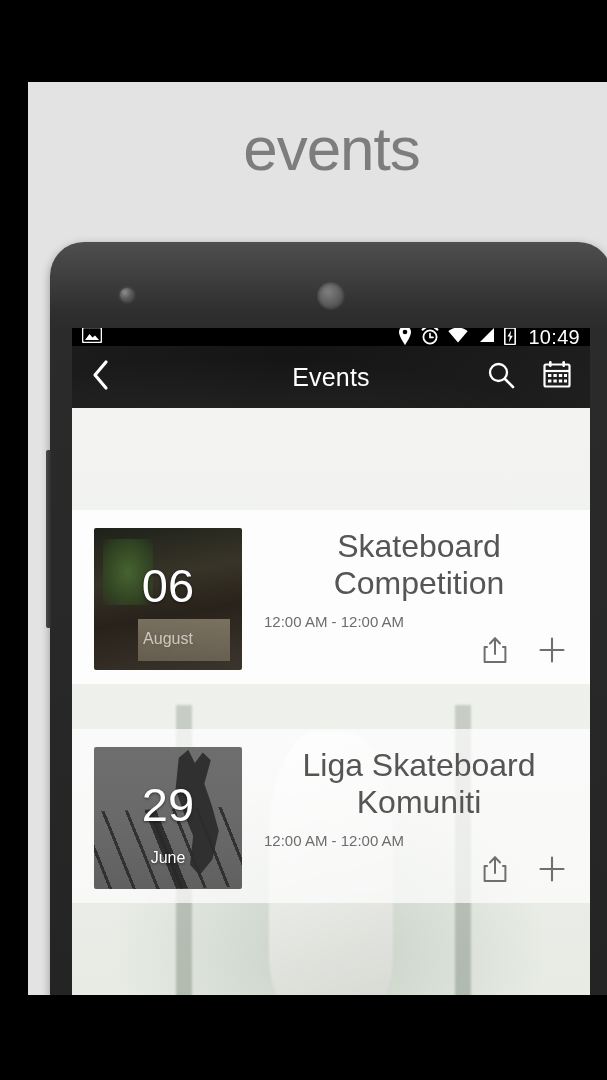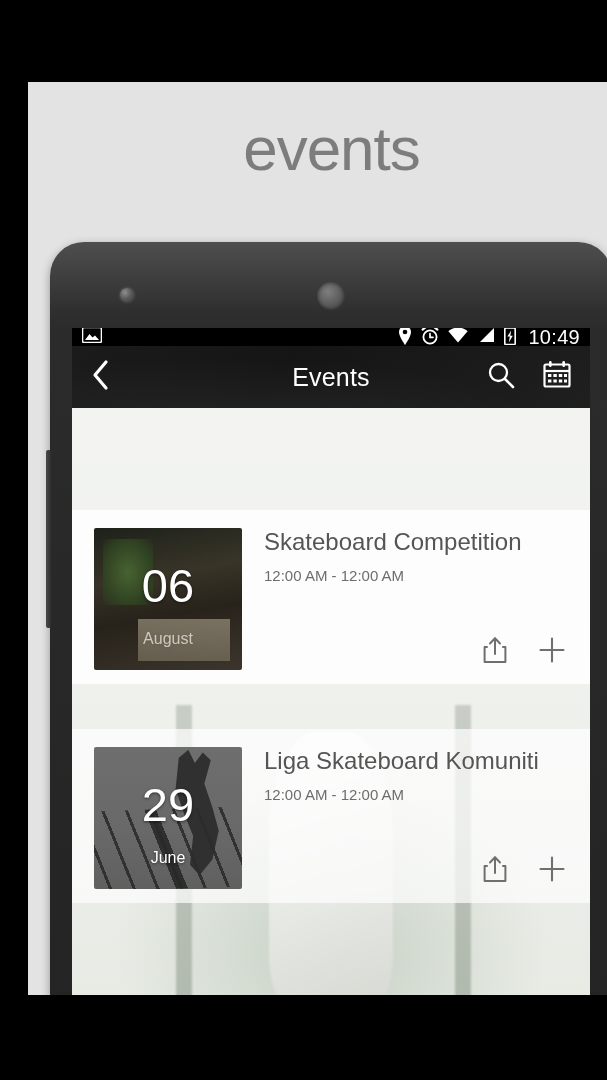--- a/index.html
+++ b/index.html
@@ -176,21 +176,21 @@
     color:#fff; font-size:47px; font-weight:400; line-height:1;
     text-shadow:0 1px 3px rgba(0,0,0,.55);
   }
   .thumb-month {
     position:absolute; left:0; right:0; bottom:22px; text-align:center;
     color:#fff; font-size:16px; font-weight:400;
     text-shadow:0 1px 3px rgba(0,0,0,.55);
   }
 
   .event-body { flex:1; padding-left:22px; display:flex; flex-direction:column; }
-  .event-title { font-size:24px; color:#555555; font-weight:400; line-height:1.15; }
+  .event-title { font-size:32px; color:#555555; font-weight:400; line-height:1.15;text-align:center; }
   .event-time  { font-size:15px; color:#6d6d6d; margin-top:11px; }
   .event-actions {
     margin-top:auto; display:flex; justify-content:flex-end;
     align-items:center; gap:30px; padding-right:8px; padding-bottom:2px;
   }
   .act { color:#6f6f6f; display:flex; }
 
   .divider { height:1px; background:#d8d8d8; }
 
   

